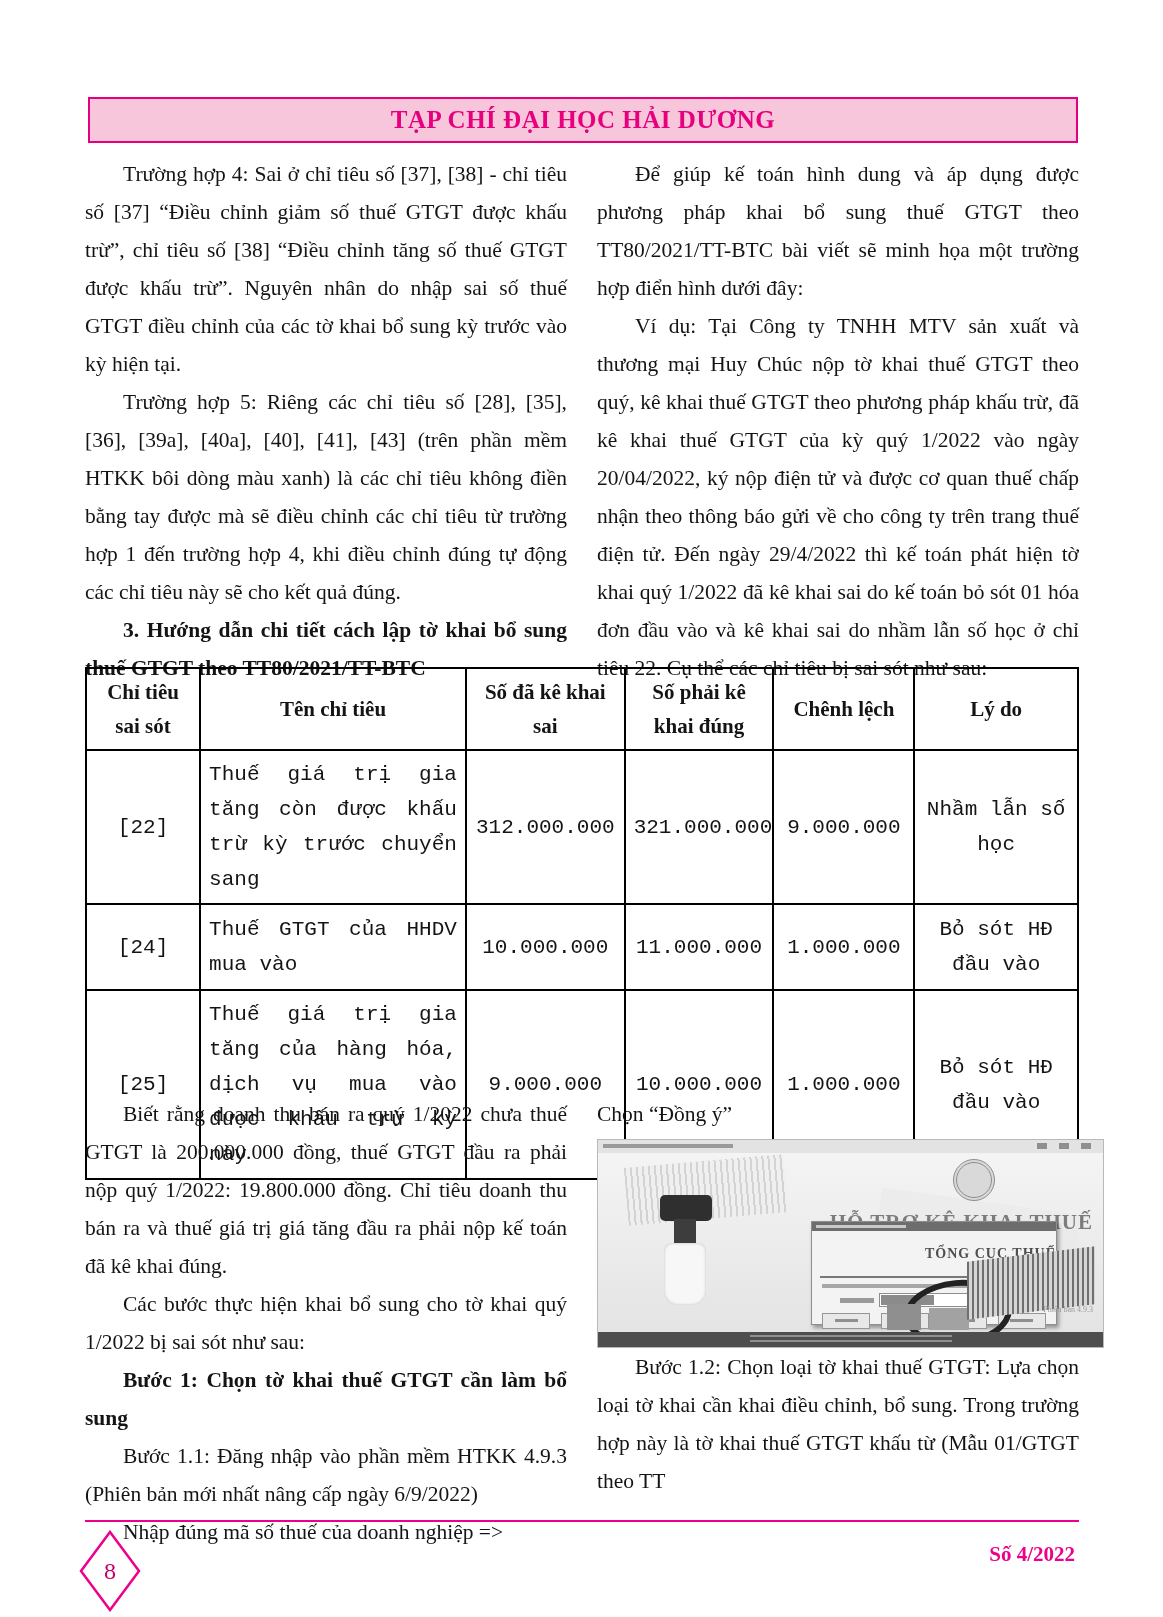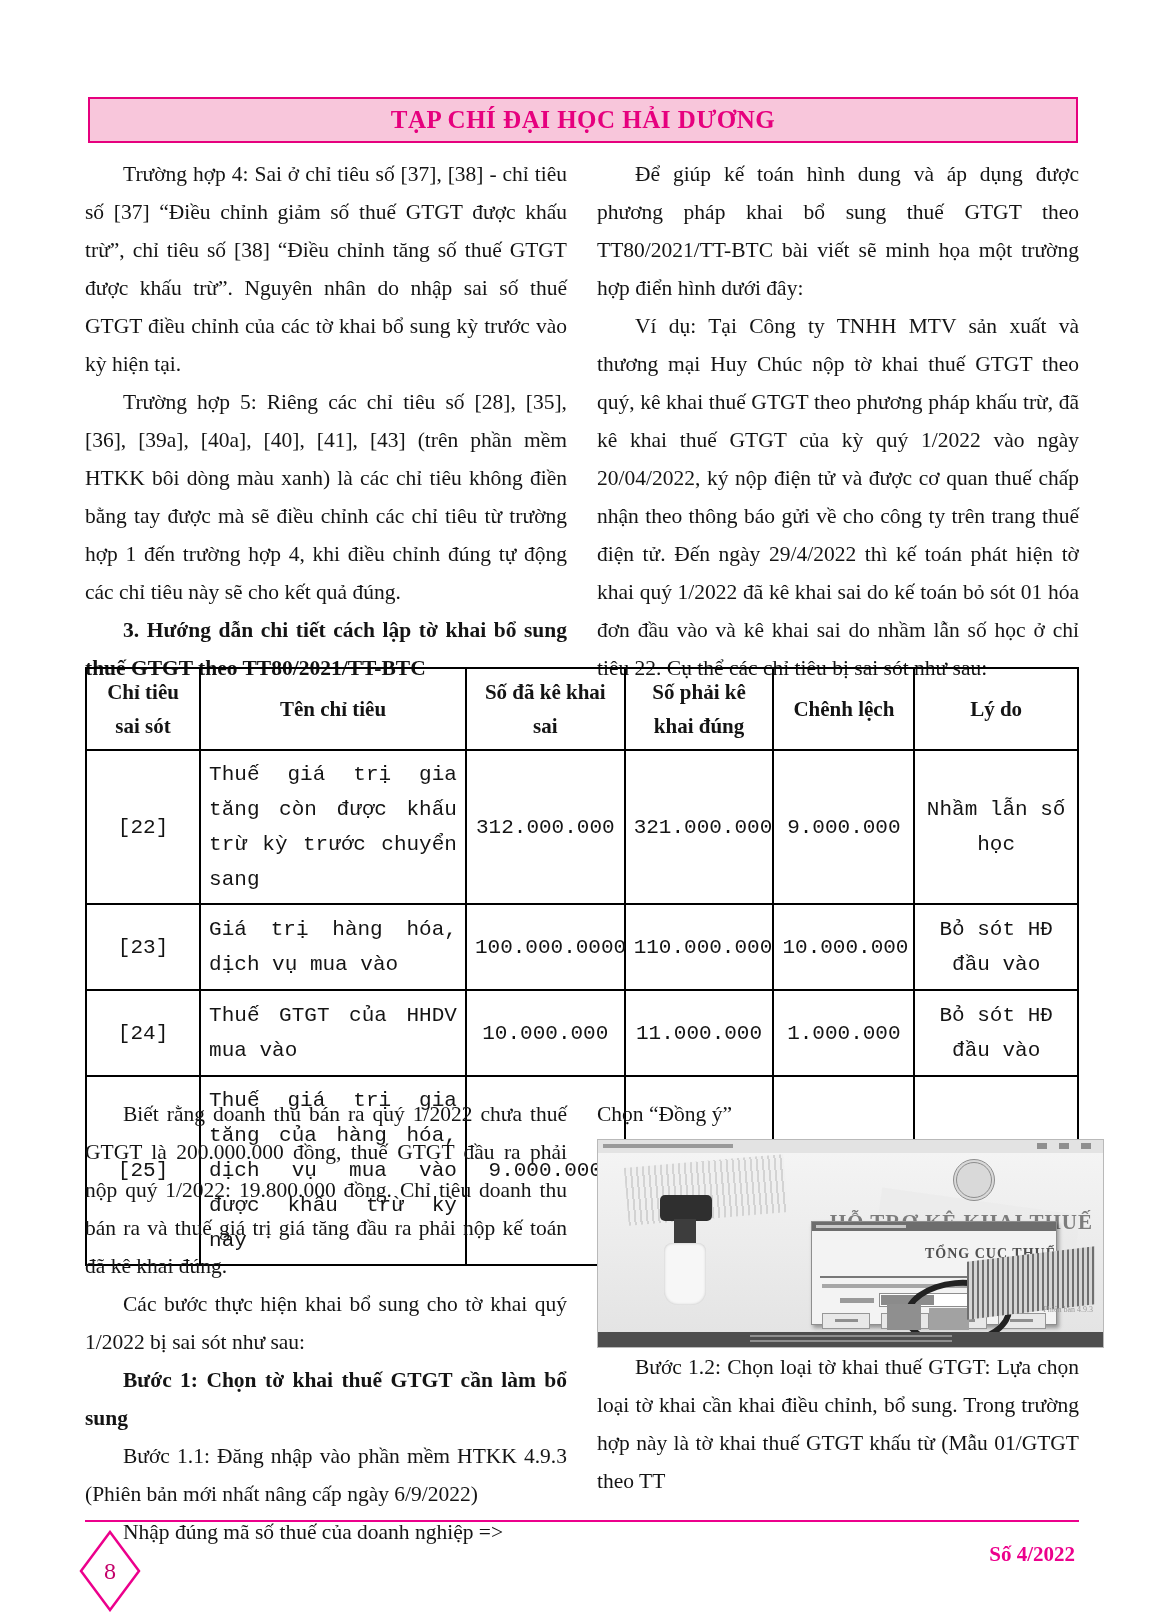--- a/index.html
+++ b/index.html
@@ -170,28 +170,20 @@
     <tbody>
       <tr class="row-tall">
         <td class="td-center">[22]</td>
         <td class="td-name">Thuế giá trị gia tăng còn được khấu trừ kỳ trước chuyển sang</td>
         <td class="td-center">312.000.000</td>
         <td class="td-center">321.000.000</td>
         <td class="td-center">9.000.000</td>
         <td class="td-center">Nhầm lẫn số học</td>
       </tr>
       <tr class="row-mid">
-        <td class="td-center">[23]</td>
-        <td class="td-name">Giá trị hàng hóa, dịch vụ mua vào</td>
-        <td class="td-center">100.000.0000</td>
-        <td class="td-center">110.000.000</td>
-        <td class="td-center">10.000.000</td>
-        <td class="td-center">Bỏ sót HĐ đầu vào</td>
-      </tr>
-      <tr class="row-mid">
         <td class="td-center">[24]</td>
         <td class="td-name">Thuế GTGT của HHDV mua vào</td>
         <td class="td-center">10.000.000</td>
         <td class="td-center">11.000.000</td>
         <td class="td-center">1.000.000</td>
         <td class="td-center">Bỏ sót HĐ đầu vào</td>
       </tr>
       <tr class="row-tall">
         <td class="td-center">[25]</td>
         <td class="td-name">Thuế giá trị gia tăng của hàng hóa, dịch vụ mua vào được khấu trừ kỳ này</td>

